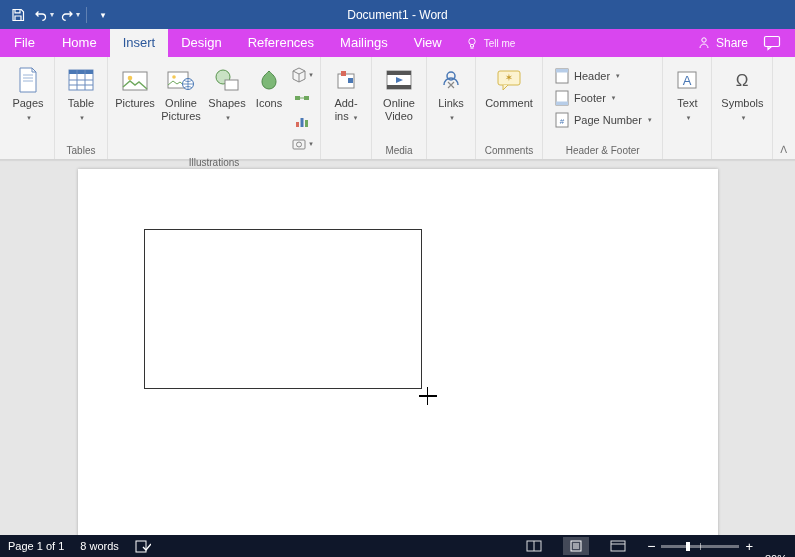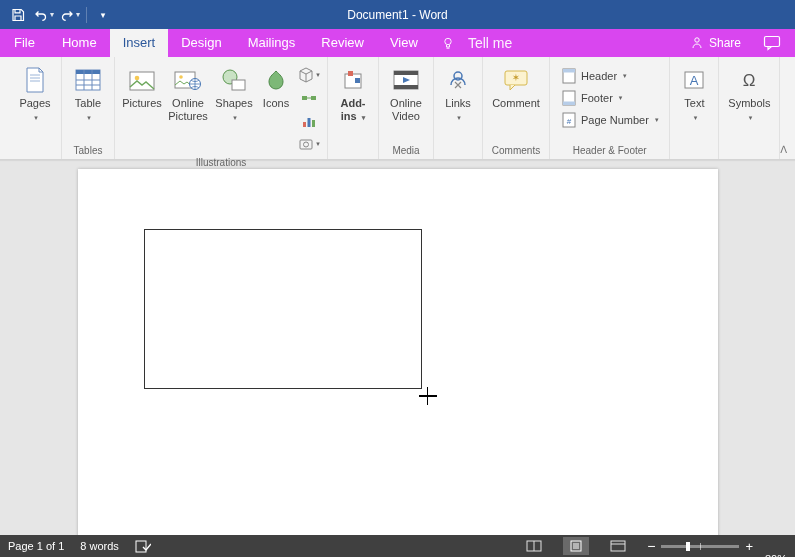--- a/index.html
+++ b/index.html
@@ -14,22 +14,22 @@
   .title-right { margin-left: auto; display: flex; align-items: center; height: 100%; }
   .signin { padding: 0 12px; height: 100%; display: flex; align-items: center; }
   .winbtn { width: 46px; height: 100%; display: flex; align-items: center; justify-content: center; }
   .caret { font-size: 8px; margin-left: 2px; opacity: .85; }
 
   
   .tabstrip { height: 28px; background: #d946ef; display: flex; color: #fff; font-size: 13px; position: relative; }
   .tab { padding: 0 13px; height: 28px; line-height: 28px; cursor: pointer; }
   .tab.active { background: #f3f3f3; color: #2b579a; }
   .tab.file { padding: 0 14px; }
-  .tellme { display: flex; align-items: center; gap: 13px; opacity: .92; padding: 0 10px; font-size: 14px; }
-  .share-area { margin-left: auto; display: flex; align-items: center; gap: 22px; padding-right: 14px; height: 100%; }
+  .tellme { display: flex; align-items: center; gap: 5px; opacity: .92; padding: 0 10px; font-size: 10px; }
+  .share-area { margin-left: auto; display: flex; align-items: center; gap: 15px; padding-right: 14px; height: 100%; }
   .share { display: flex; align-items: center; gap: 5px; font-size: 12px; }
 
   
   .ribbon { height: 103px; background: #f3f3f3; border-bottom: 1px solid #d4d4d4; display: flex; position: relative; box-shadow: 0 1px 1px rgba(0,0,0,.06); }
   .group { display: flex; flex-direction: column; align-items: center; padding: 4px 7px 0; border-right: 1px solid #e1e1e1; height: 100%; }
   .group:last-of-type { border-right: none; }
   .group-body { flex: 1; display: flex; align-items: flex-start; gap: 4px; }
   .group-label { font-size: 10px; color: #666; padding: 2px 0 3px; white-space: nowrap; }
   .bigbtn { width: 40px; display: flex; flex-direction: column; align-items: center; padding-top: 4px; cursor: pointer; font-size: 11px; color: #444; line-height: 13px; text-align: center; }
   .bigbtn .ico { height: 30px; display: flex; align-items: center; justify-content: center; }
@@ -44,21 +44,21 @@
   
   .docarea { height: calc(557px - 29px - 28px - 103px - 22px); background: #e6e6e6; display: flex; justify-content: center; overflow: hidden; }
   .page { width: 640px; height: 820px; background: #fff; margin-top: 9px; box-shadow: 0 0 3px rgba(0,0,0,.25); position: relative; }
   .shape-rect { position: absolute; left: 66px; top: 60px; width: 278px; height: 160px; border: 1px solid #333; background: #fff; }
   .crosshair { position: absolute; left: 341px; top: 218px; width: 18px; height: 18px; pointer-events: none; }
   .crosshair::before, .crosshair::after { content: ""; position: absolute; background: #000; }
   .crosshair::before { left: 0; right: 0; top: 8px; height: 1.5px; }
   .crosshair::after { top: 0; bottom: 0; left: 8px; width: 1.5px; }
 
   
-  .statusbar { height: 22px; background: #404040; color: #fff; display: flex; align-items: center; font-size: 11px; padding: 0 8px; gap: 16px; }
+  .statusbar { height: 22px; background: #0f172a; color: #fff; display: flex; align-items: center; font-size: 11px; padding: 0 8px; gap: 16px; }
   .statusbar .spacer { flex: 1; }
   .viewbtn { width: 26px; height: 18px; display: flex; align-items: center; justify-content: center; opacity: .85; }
   .viewbtn.active { background: rgba(255,255,255,.22); opacity: 1; }
   .zoom { display: flex; align-items: center; gap: 6px; }
   .zoom-track { width: 78px; height: 3px; background: rgba(255,255,255,.4); position: relative; }
   .zoom-thumb { position: absolute; top: -3px; width: 4px; height: 9px; background: #fff; }
   .zoom-track .mid { position: absolute; left: 50%; top: -2px; width: 1px; height: 7px; background: rgba(255,255,255,.55); }
   svg { display: block; }
 </style>
 </head>
@@ -91,22 +91,22 @@
   <div class="title-center">
     <span>Document1</span><span> - </span><span>Word</span>
   </div>
 </div>
 
 <div class="tabstrip">
   <div class="tab file">File</div>
   <div class="tab">Home</div>
   <div class="tab active">Insert</div>
   <div class="tab">Design</div>
+  <div class="tab">References</div>
   <div class="tab">Mailings</div>
-  <div class="tab">Review</div>
   <div class="tab">View</div>
   <div class="tellme">
     <svg width="14" height="14" viewBox="0 0 14 14">
         <circle cx="7" cy="5.5" r="3.2" fill="none" stroke="#fff"></circle>
         <path d="M5.5 9v2h3v-2" stroke="#fff" fill="none"></path>
         <line x1="5.5" y1="12.2" x2="8.5" y2="12.2" stroke="#fff"></line>
       </svg>
     <span>Tell me</span>
   </div>
   <div class="share-area">
@@ -119,21 +119,21 @@
     </div>
     <svg width="18" height="16" viewBox="0 0 18 16">
         <rect x="1.5" y="1.5" width="15" height="10" rx="1.5" fill="none" stroke="#fff" stroke-width="1.2"></rect>
         <path d="M5 11.5v3l3.5-3" fill="none" stroke="#fff" stroke-width="1.2"></path>
       </svg>
   </div>
 </div>
 
 <div class="ribbon">
 
-  <div class="group" style="padding-left:16px;">
+  <div class="group" style="padding-left:9px;">
     <div class="group-body">
       <div class="bigbtn" style="width:38px;">
         <div class="ico">
             <svg width="22" height="26" viewBox="0 0 22 26">
               <path d="M3 1h12l4 4v20H3z" fill="#fff" stroke="#6b8bbd"></path>
               <path d="M15 1v4h4" fill="none" stroke="#6b8bbd"></path>
               <line x1="6" y1="8" x2="16" y2="8" stroke="#9cb5d8"></line>
               <line x1="6" y1="11" x2="16" y2="11" stroke="#9cb5d8"></line>
               <line x1="6" y1="14" x2="16" y2="14" stroke="#9cb5d8"></line>
             </svg>
@@ -233,21 +233,21 @@
             </svg>
             <span class="dd">▾</span>
           </div>
       </div>
     </div>
     <div class="group-label">Illustrations</div>
   </div>
 
   <div class="group">
     <div class="group-body">
-      <div class="bigbtn" style="width:36px;font-weight:bold;">
+      <div class="bigbtn" style="width:36px;">
         <div class="ico">
             <svg width="22" height="22" viewBox="0 0 22 22">
               <rect x="3" y="5" width="16" height="14" fill="#fff" stroke="#888"></rect>
               <rect x="6" y="2" width="5" height="5" fill="#d96b5c"></rect>
               <rect x="13" y="9" width="5" height="5" fill="#4a78b5"></rect>
             </svg>
           </div>
         <div class="lbl"><span style="white-space:pre;">Add-
 ins</span> <span class="dd">▾</span></div>
       </div>

